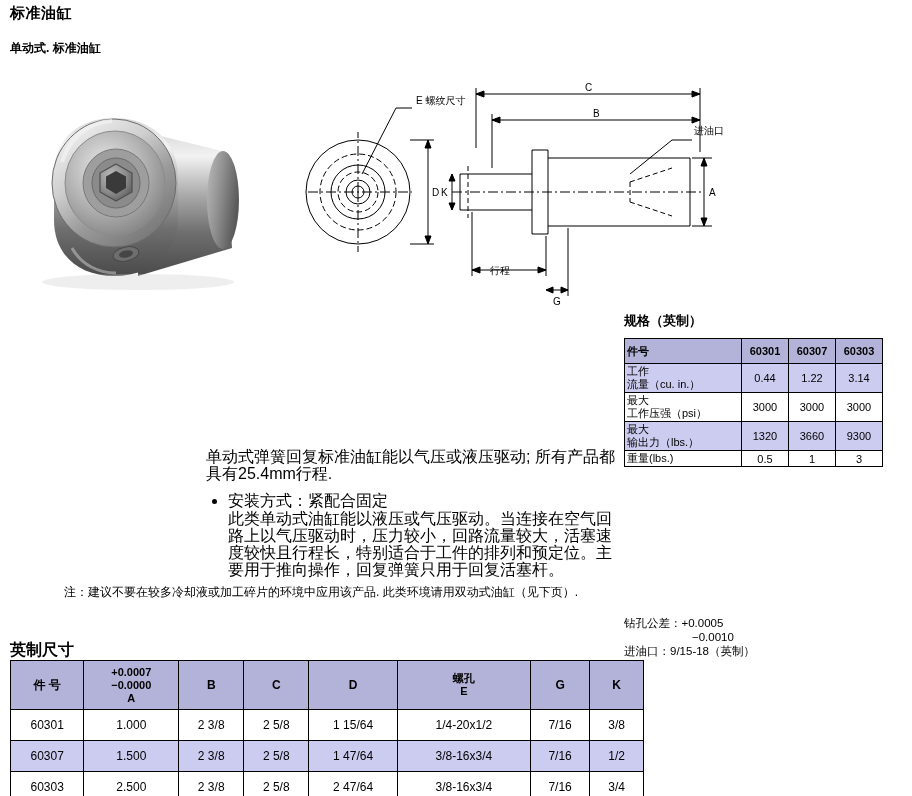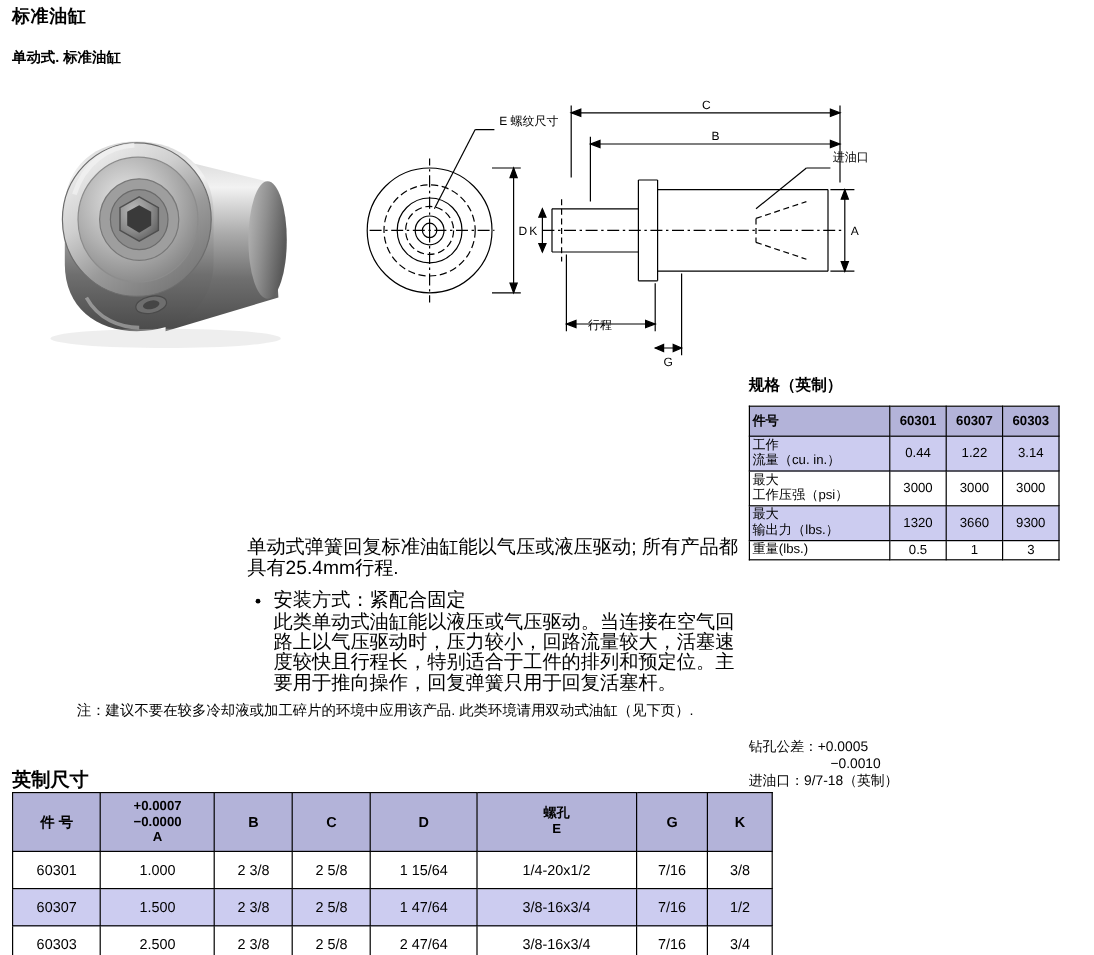--- a/index.html
+++ b/index.html
@@ -387,21 +387,21 @@
         <td class="val">0.5</td>
         <td class="val">1</td>
         <td class="val">3</td>
       </tr>
     </tbody>
   </table>
 
   <div class="tolerance">
     <div>钻孔公差：+0.0005</div>
     <div class="indent">−0.0010</div>
-    <div>进油口：9/7-18（英制）</div>
+    <div>进油口：9/15-18（英制）</div>
   </div>
 
   <div class="imp-title">英制尺寸</div>
   <table class="imperial">
     <thead>
       <tr>
         <th class="partno">件 号</th>
         <th style="width:92px;">
           <div class="tol-head">
             <div>+0.0007</div>

